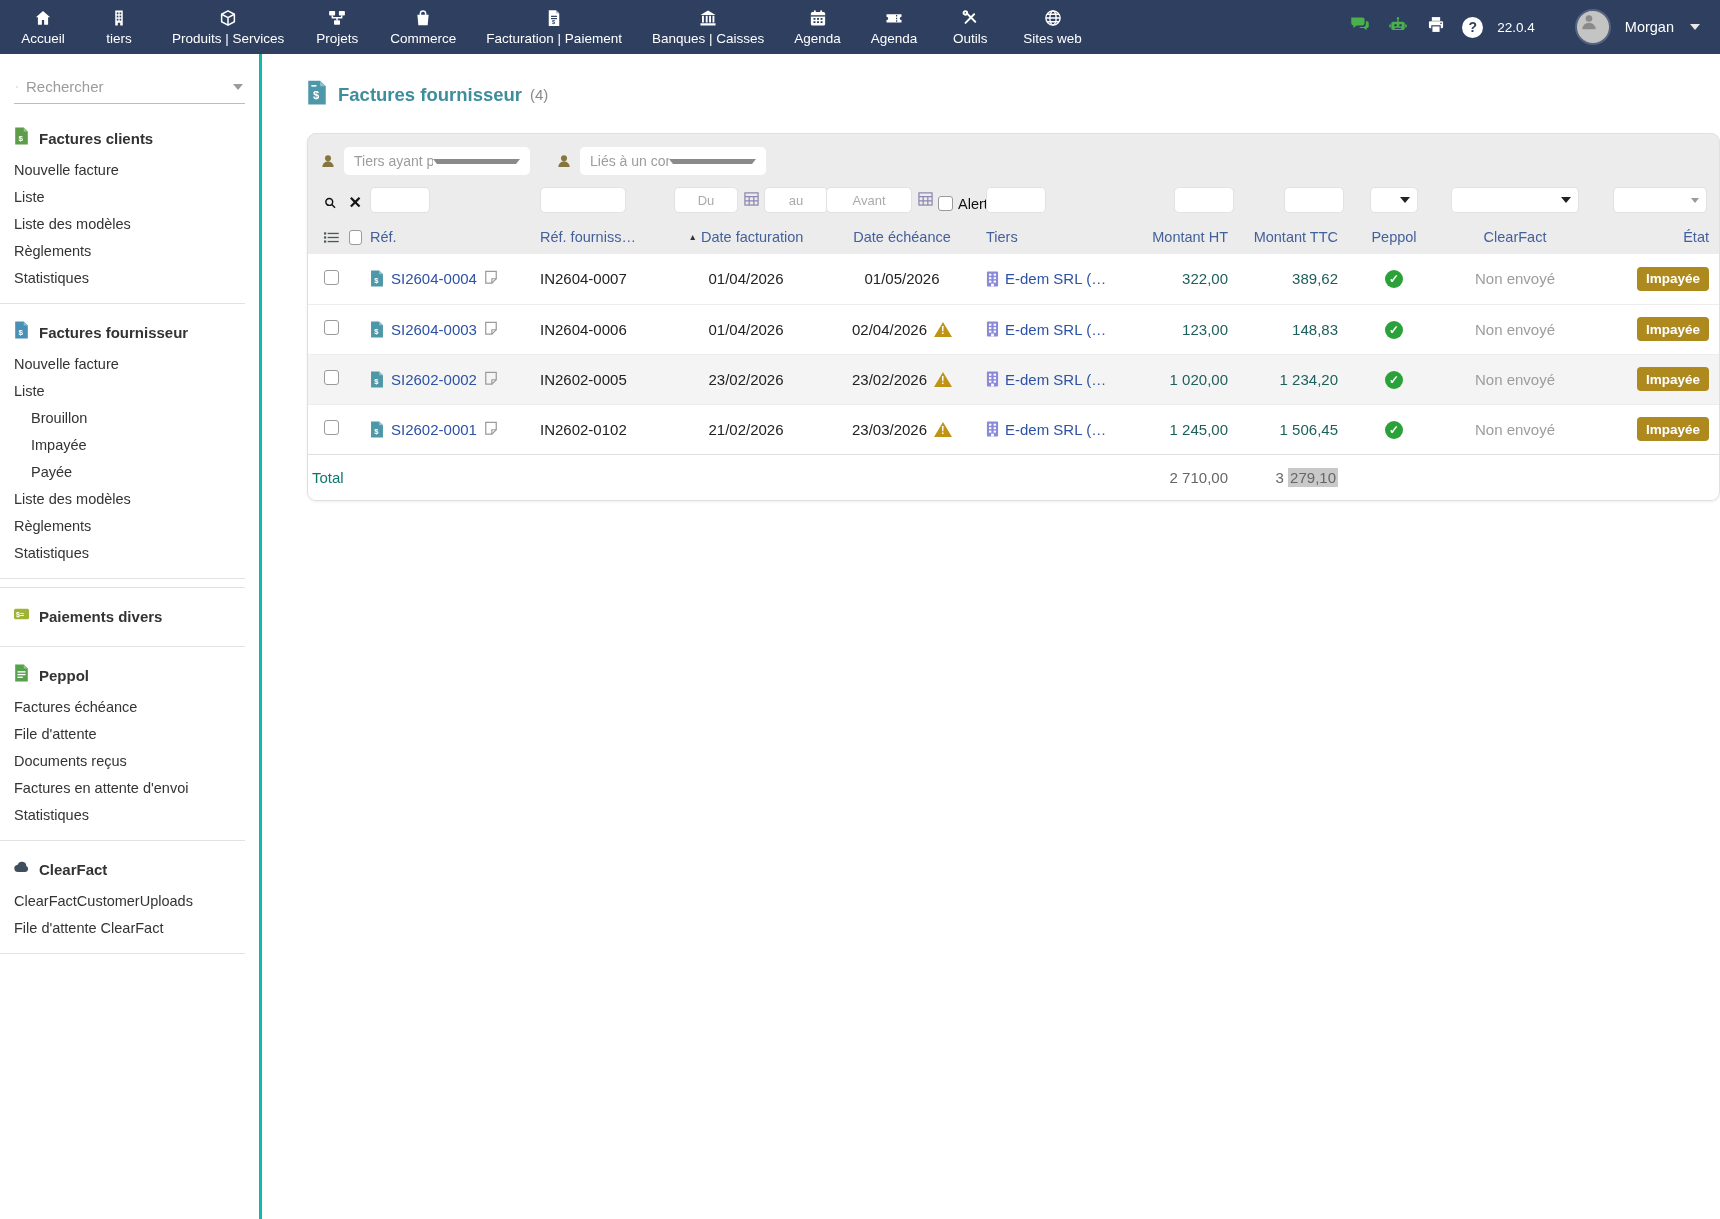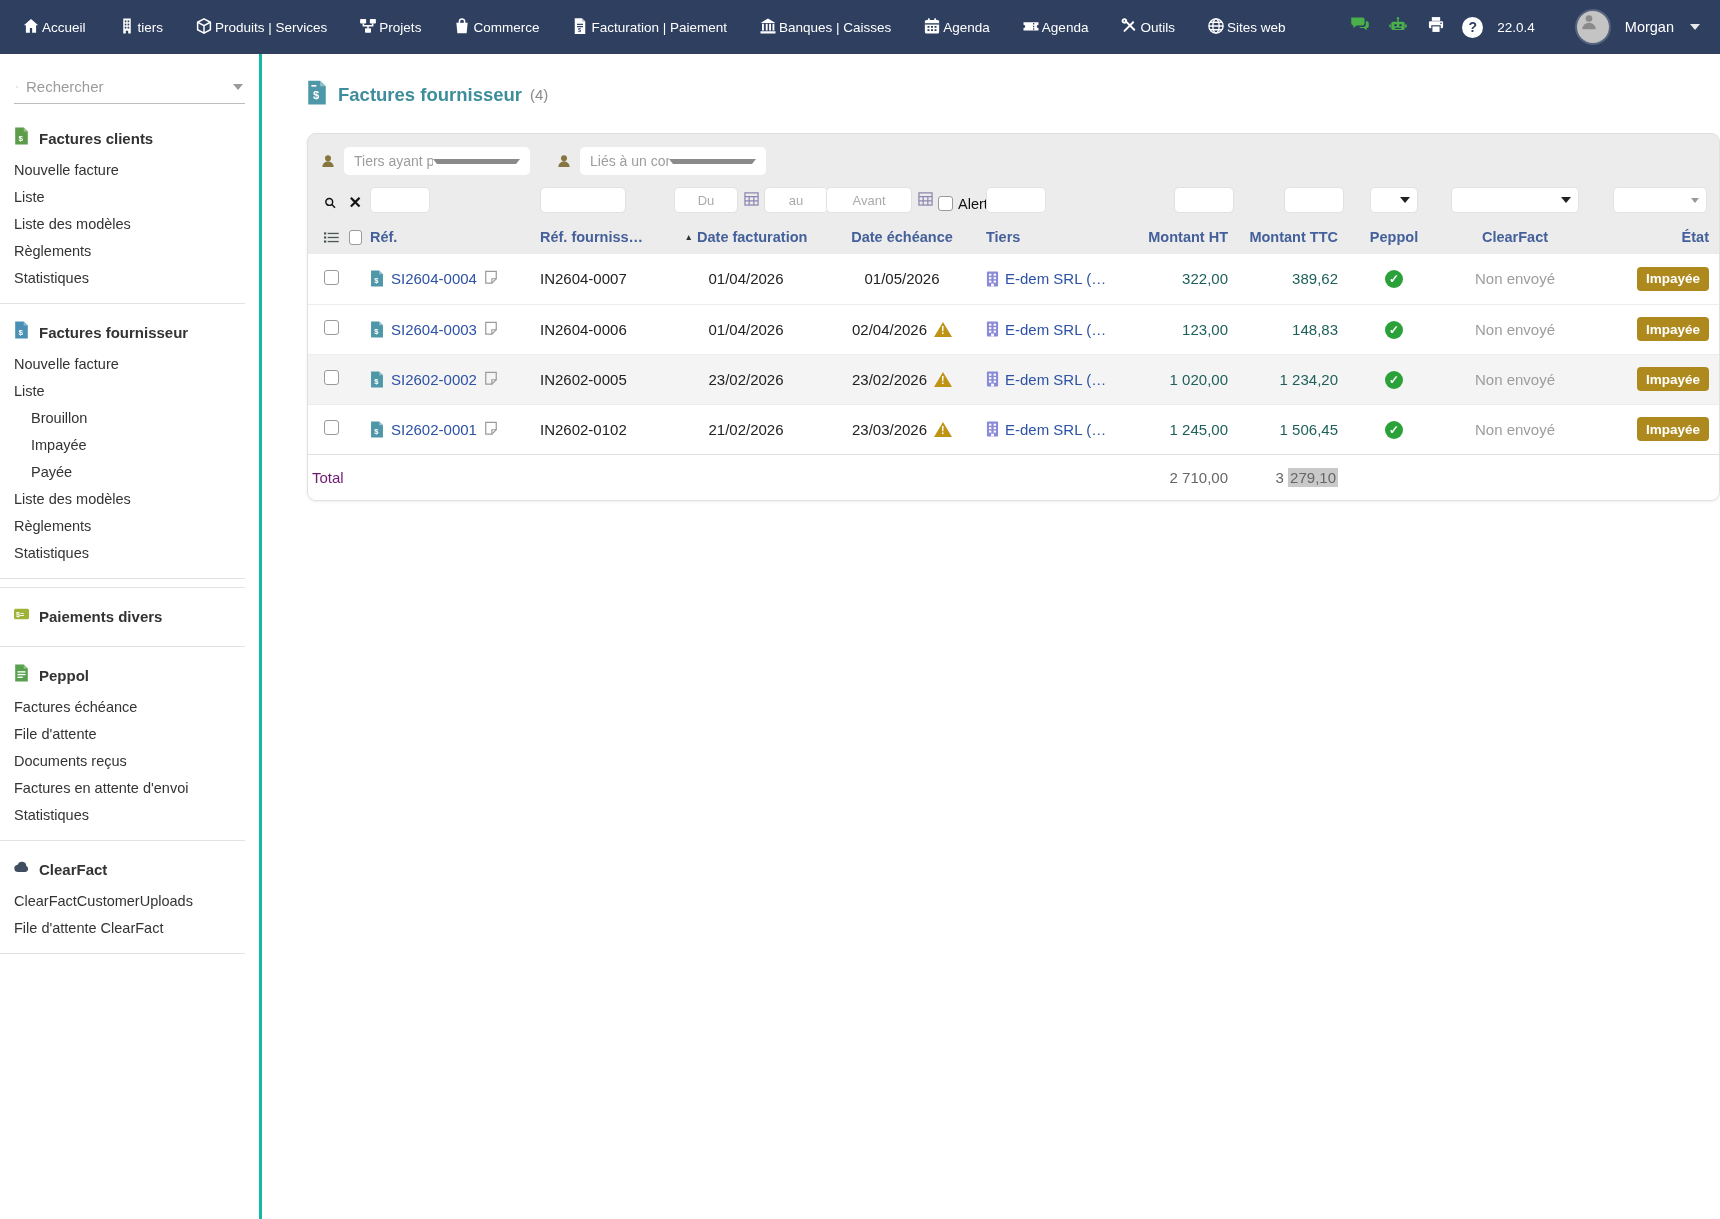--- a/index.html
+++ b/index.html
@@ -2,21 +2,21 @@
 <html><head>
 <meta charset="utf-8">
 <style>
   * { margin:0; padding:0; box-sizing:border-box; }
   html,body { width:1720px; height:1219px; overflow:hidden; background:#fff;
     font-family:"Liberation Sans", sans-serif; color:#222; }
 
   
   .topnav { height:54px; background:#2e3f60; display:flex; align-items:center;
     padding:0 20px; color:#fff; }
-  .nav-item { display:flex; flex-direction:row; align-items:center; justify-content:center;
+  .nav-item { display:flex; flex-direction:column; align-items:center; justify-content:center;
     margin-right:30px; cursor:pointer; min-width:46px; }
   .nav-item .nico { height:19px; display:flex; align-items:flex-end; margin-bottom:4px; }
   .nav-item .nico svg { height:18px; width:22px; }
   .nav-label { font-size:13.5px; white-space:nowrap; }
   .nav-right { margin-left:auto; display:flex; align-items:center; gap:14px; }
   .nav-right svg { height:20px; width:24px; }
   .help-ico { width:21px; height:21px; border-radius:50%; background:#fff; color:#2e3f60;
     font-weight:bold; font-size:14px; display:flex; align-items:center; justify-content:center; }
   .version { font-size:13.5px; margin-right:20px; }
   .avatar { width:36px; height:36px; border-radius:50%; overflow:hidden; border:2px solid #55637f;
@@ -104,21 +104,21 @@
     display:flex; align-items:center; justify-content:flex-end; padding:0 7px; cursor:pointer; }
   .f-select .tri-b { width:0;height:0;border-left:5px solid transparent;border-right:5px solid transparent;
     border-top:6px solid #222; }
   .f-select .tri-g { width:0;height:0;border-left:4.5px solid transparent;border-right:4.5px solid transparent;
     border-top:5.5px solid #9a9a9a; }
   .sel-pep { width:48px; margin:0 auto; }
   .sel-cf { width:128px; margin:0 auto; }
   .sel-etat { width:94px; margin-left:auto; margin-right:8px; }
   td.r { text-align:right; } td.c { text-align:center; }
 
-  tr.head-row th { font-weight:bold; font-size:14.5px; color:#44609a; padding:4px 4px 9px 4px;
+  tr.head-row th { font-weight:normal; font-size:14.5px; color:#44609a; padding:4px 4px 9px 4px;
     text-align:left; cursor:pointer; }
   tr.head-row th.c { text-align:center; } tr.head-row th.r { text-align:right; padding-right:10px; }
   .th-first { display:flex; align-items:center; gap:10px; padding-left:12px; }
   .th-first svg { width:17px; height:15px; }
   .sort { font-size:8.5px; color:#333; margin-right:4px; vertical-align:2px; }
 
   tbody tr.data { background:#fff; border-bottom:1px solid #ededed; height:50px; font-size:15px; }
   tbody tr.data.alt { background:#f4f4f4; }
   tbody td { padding:4px; }
   td.cell-check { padding-left:16px; }
@@ -132,21 +132,21 @@
   .pep-ok { width:18px; height:18px; border-radius:50%; background:#2ba13a; color:#fff;
     font-size:12px; font-weight:bold; display:inline-flex; align-items:center; justify-content:center; }
   td.cf { color:#9d9d9d; text-align:center; }
   .badge { display:inline-block; background:#ae8a1e; color:#fff; font-weight:bold; font-size:13.5px;
     padding:4.5px 9px; border-radius:4px; }
   td.etat { text-align:right; padding-right:10px; }
   .warn { position:relative; display:inline-block; width:0; height:0; border-left:9px solid transparent;
     border-right:9px solid transparent; border-bottom:15px solid #bf9415; vertical-align:-2px; margin-left:7px; }
   .warn::after { content:"!"; position:absolute; left:-2px; top:2px; color:#fff; font-size:10.5px; font-weight:bold; }
 
-  tr.total-row td { background:#fff; border-top:1px solid #e0e0e0; padding:14px 4px; font-size:15px; color:#701a75; }
+  tr.total-row td { background:#fff; border-top:1px solid #e0e0e0; padding:14px 4px; font-size:15px; color:#0f766e; }
   tr.total-row td.amount { color:#666; padding-right:10px; }
   .hl { background:#c9c9c9; padding:1px 2px; }
   .total-label { padding-left:12px; }
 </style>
 </head>
 <body>
 
 <header class="topnav">
   <div class="nav-item">
     <span class="nico">

